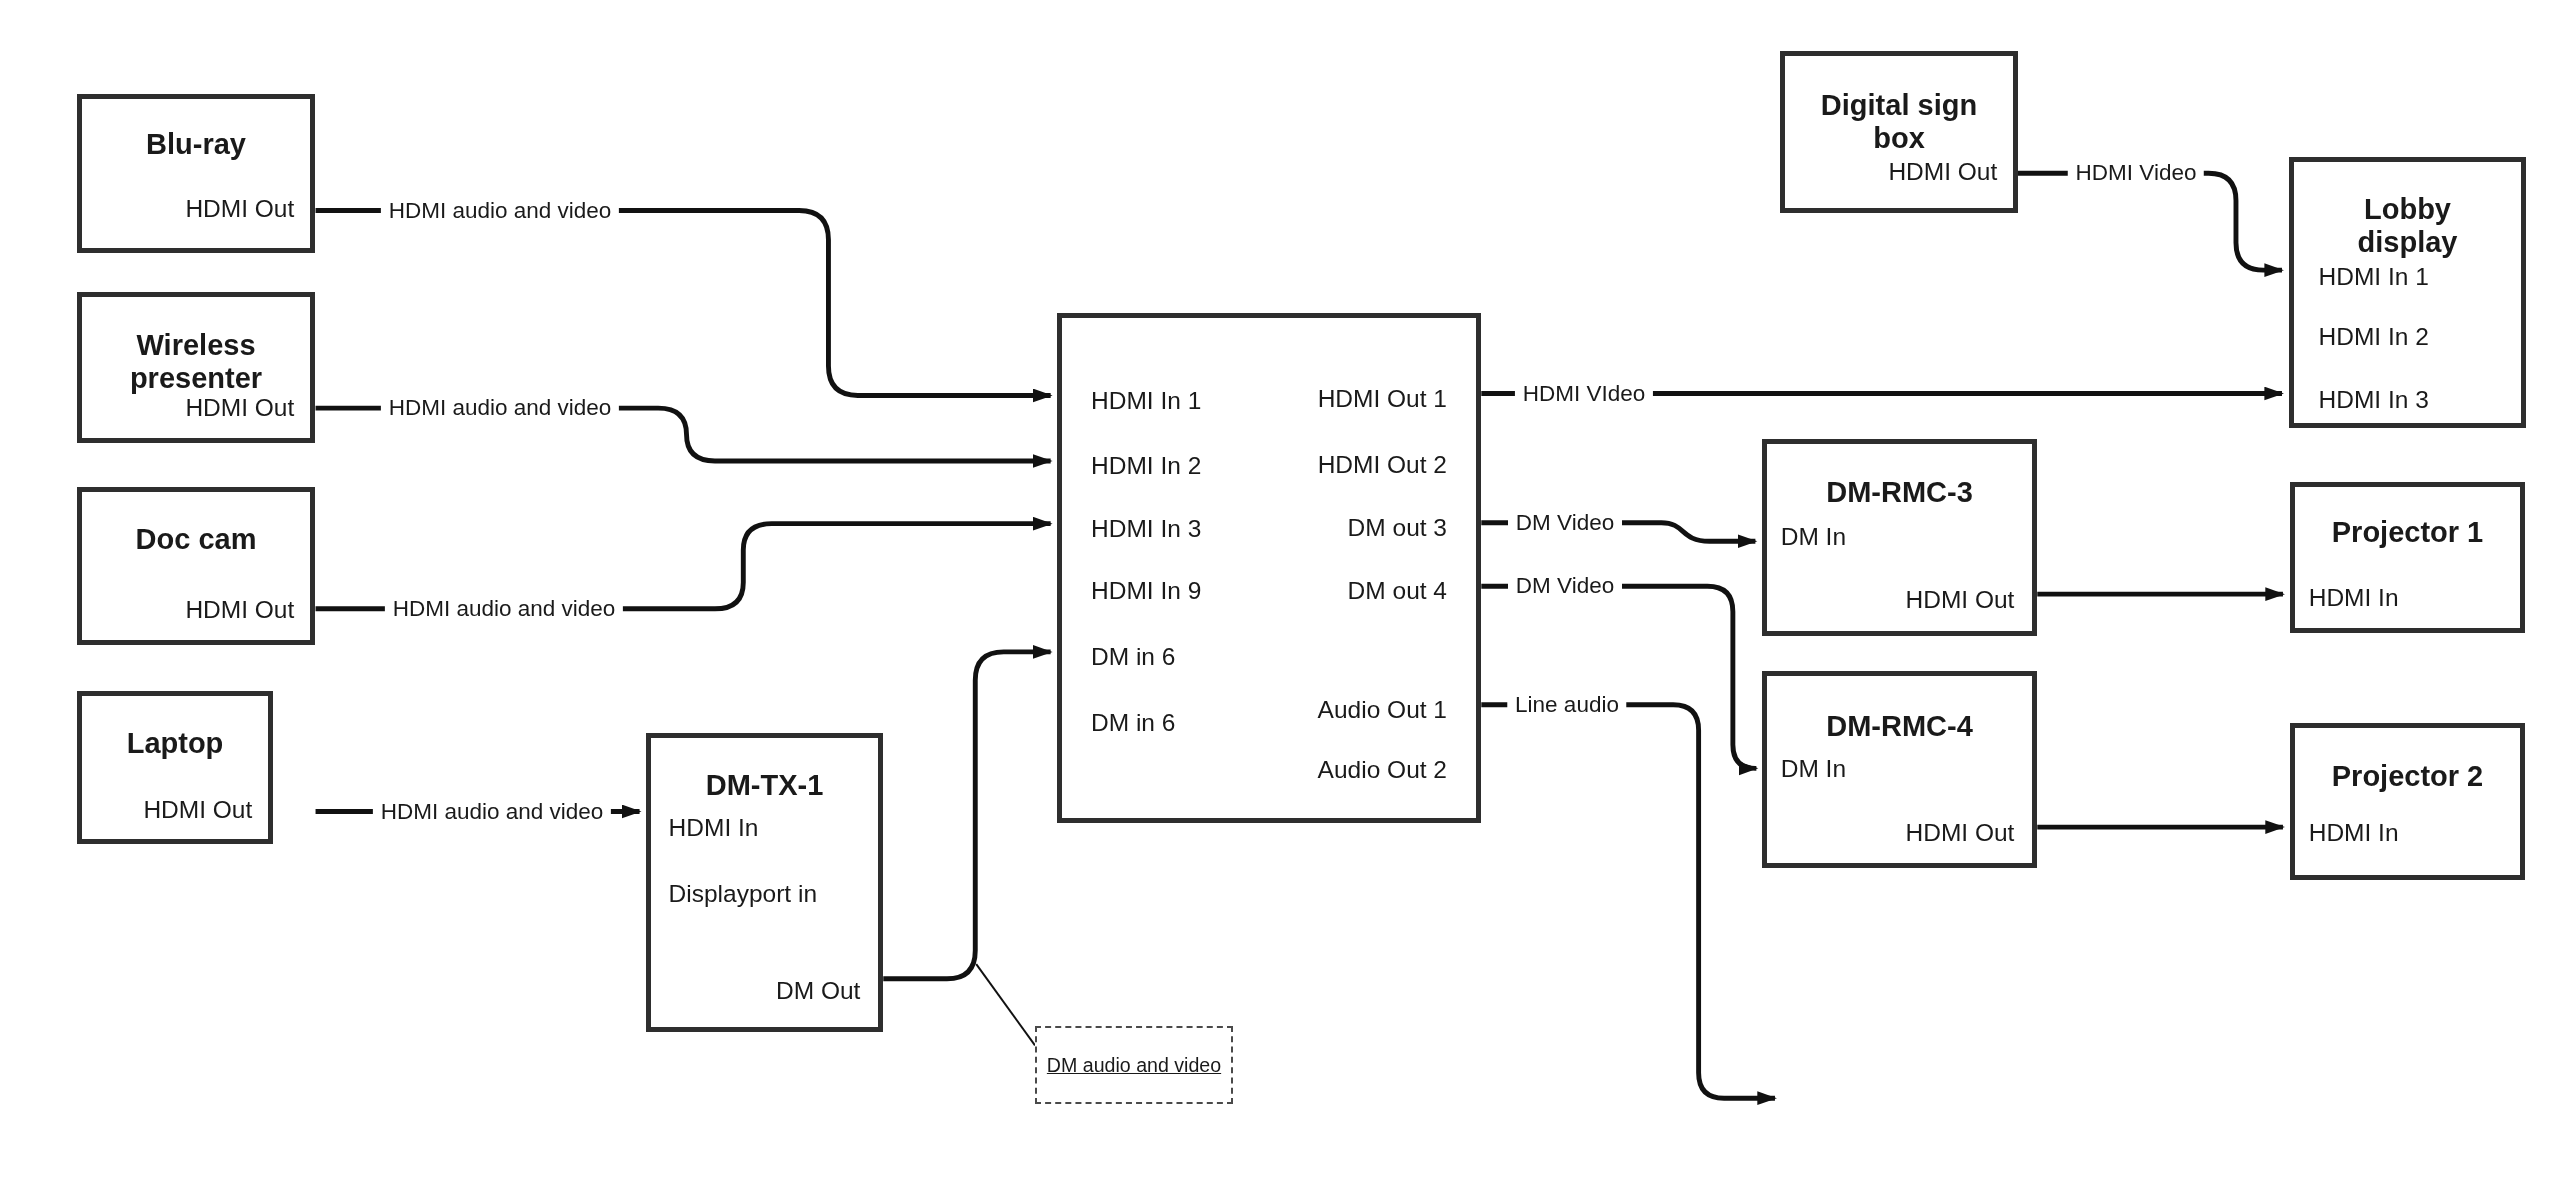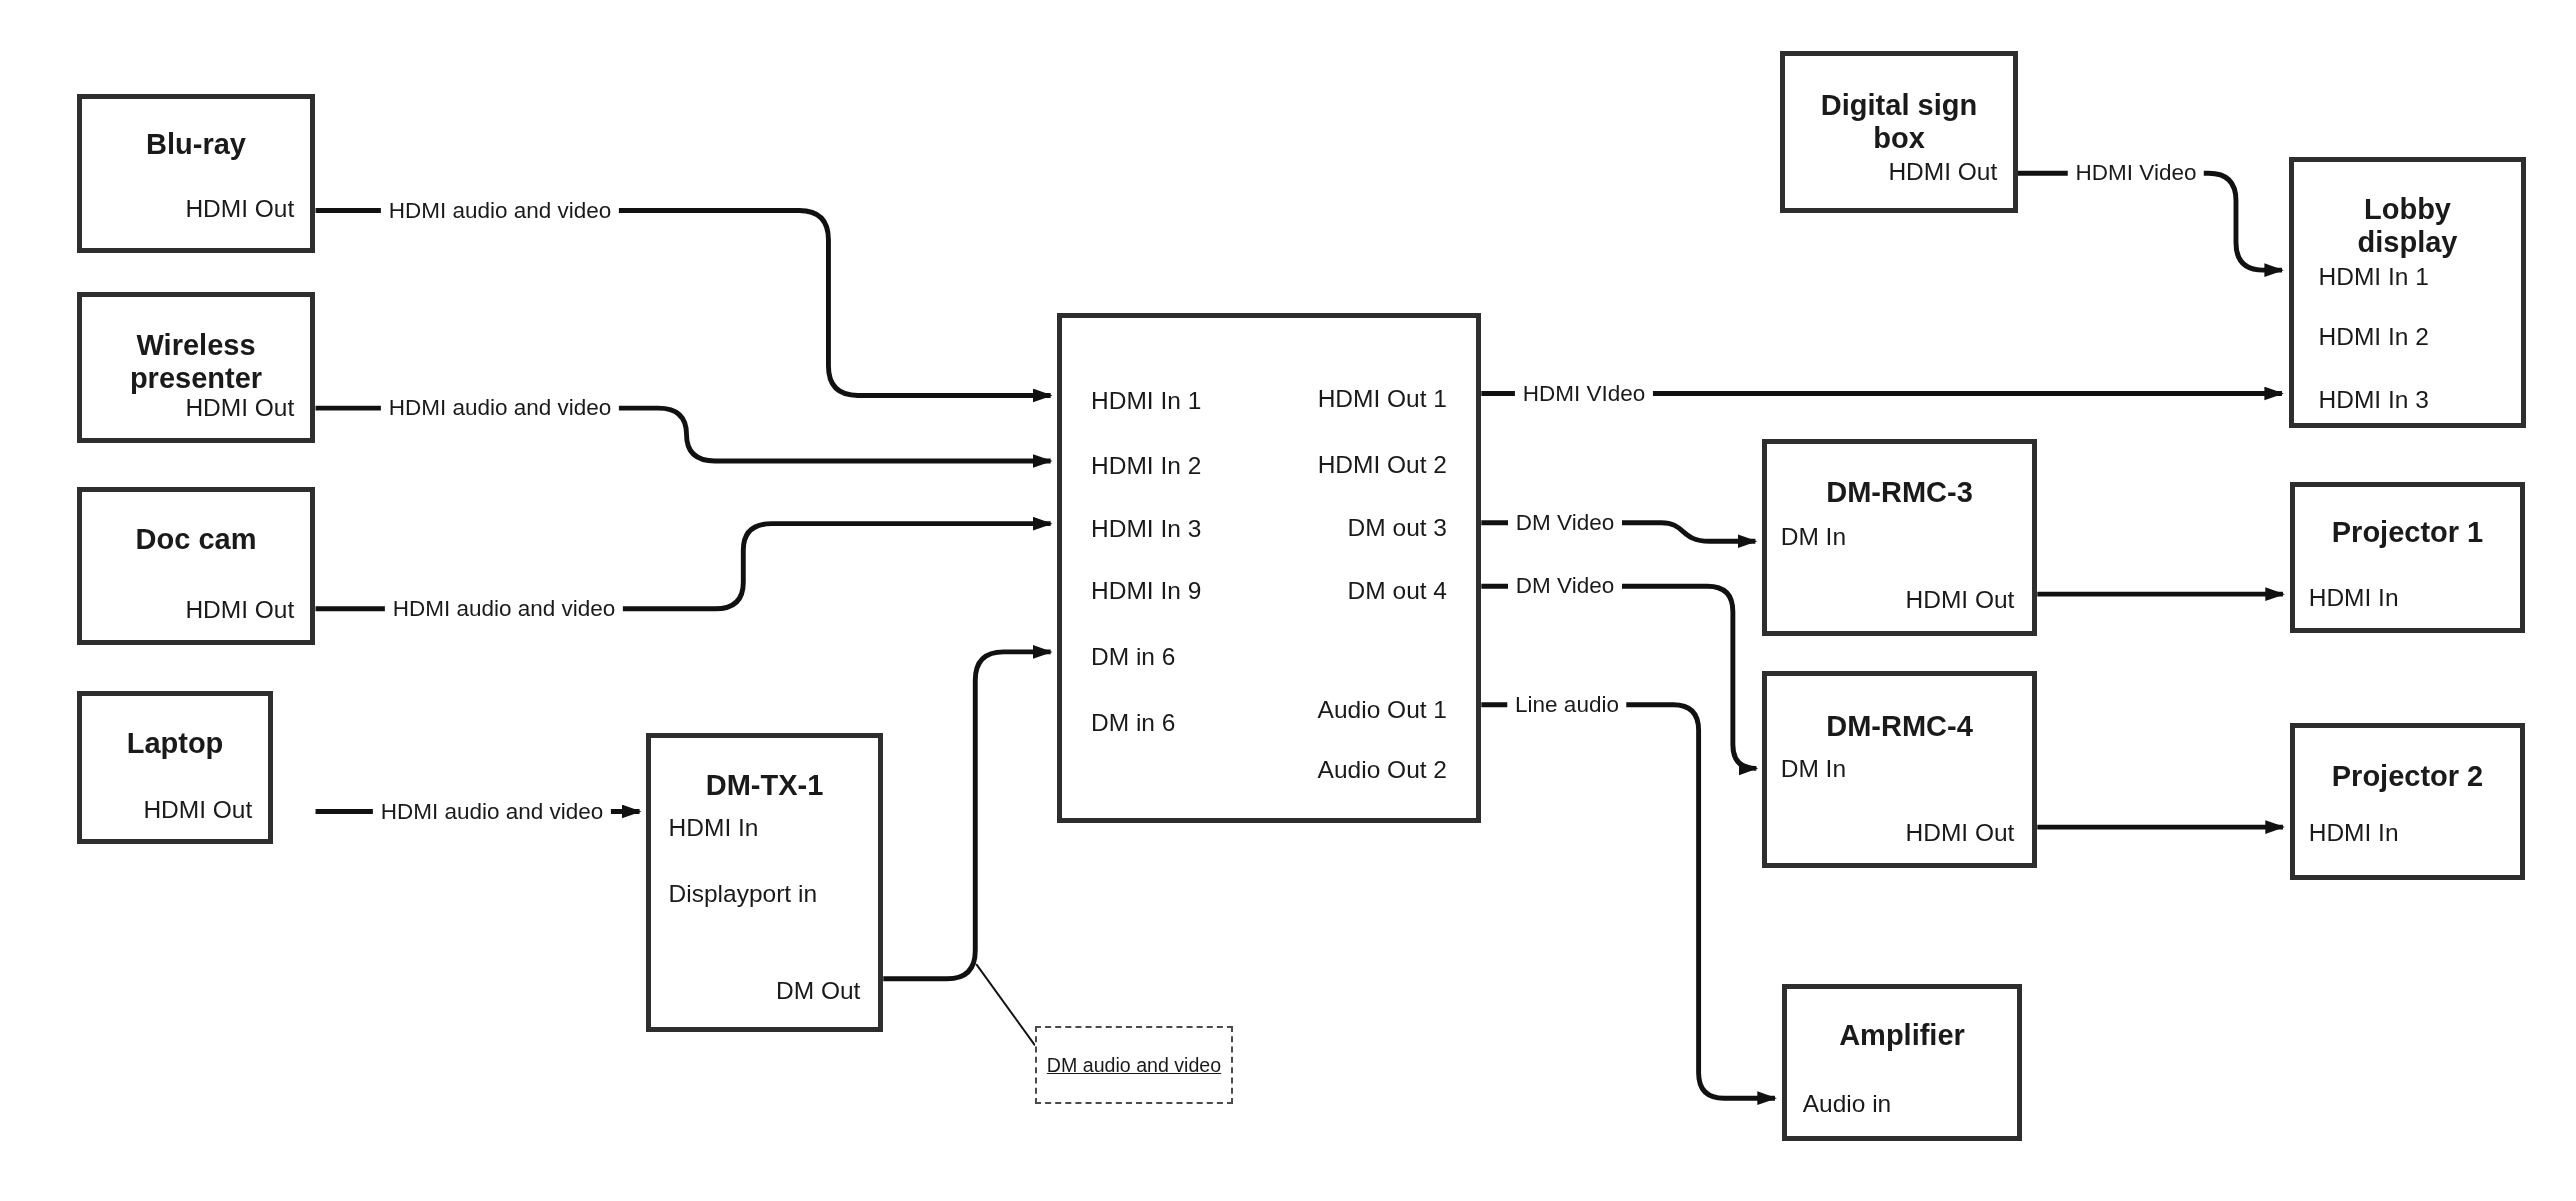--- a/index.html
+++ b/index.html
@@ -149,24 +149,20 @@
     <div class="node-title" style="top:21.5px;">DM-RMC-4</div>
     <div class="port pl" style="top:78px;left:13.7px;">DM In</div>
     <div class="port pr" style="top:142px;right:17.6px;">HDMI Out</div>
   </div>
 
   <div class="node" style="left:2290px;top:723px;width:235px;height:157px;">
     <div class="node-title" style="top:19.6px;">Projector 2</div>
     <div class="port pl" style="top:90px;left:13.7px;">HDMI In</div>
   </div>
 
-  <div class="node" style="left:1782px;top:984px;width:240px;height:157px;">
-    <div class="node-title" style="top:17.6px;">Amplifier</div>
-    <div class="port pl" style="top:100px;left:15.7px;">Audio in</div>
-  </div>
 
   <div class="callout" style="left:1035px;top:1026px;width:198px;height:78px;">
     <span>DM audio and video</span>
   </div>
 
   <span class="edge-label" style="left:500px;top:211px;">HDMI audio and video</span>
   <span class="edge-label" style="left:500px;top:408px;">HDMI audio and video</span>
   <span class="edge-label" style="left:504px;top:609px;">HDMI audio and video</span>
   <span class="edge-label" style="left:492px;top:812px;">HDMI audio and video</span>
   <span class="edge-label" style="left:1584px;top:394px;">HDMI VIdeo</span>

